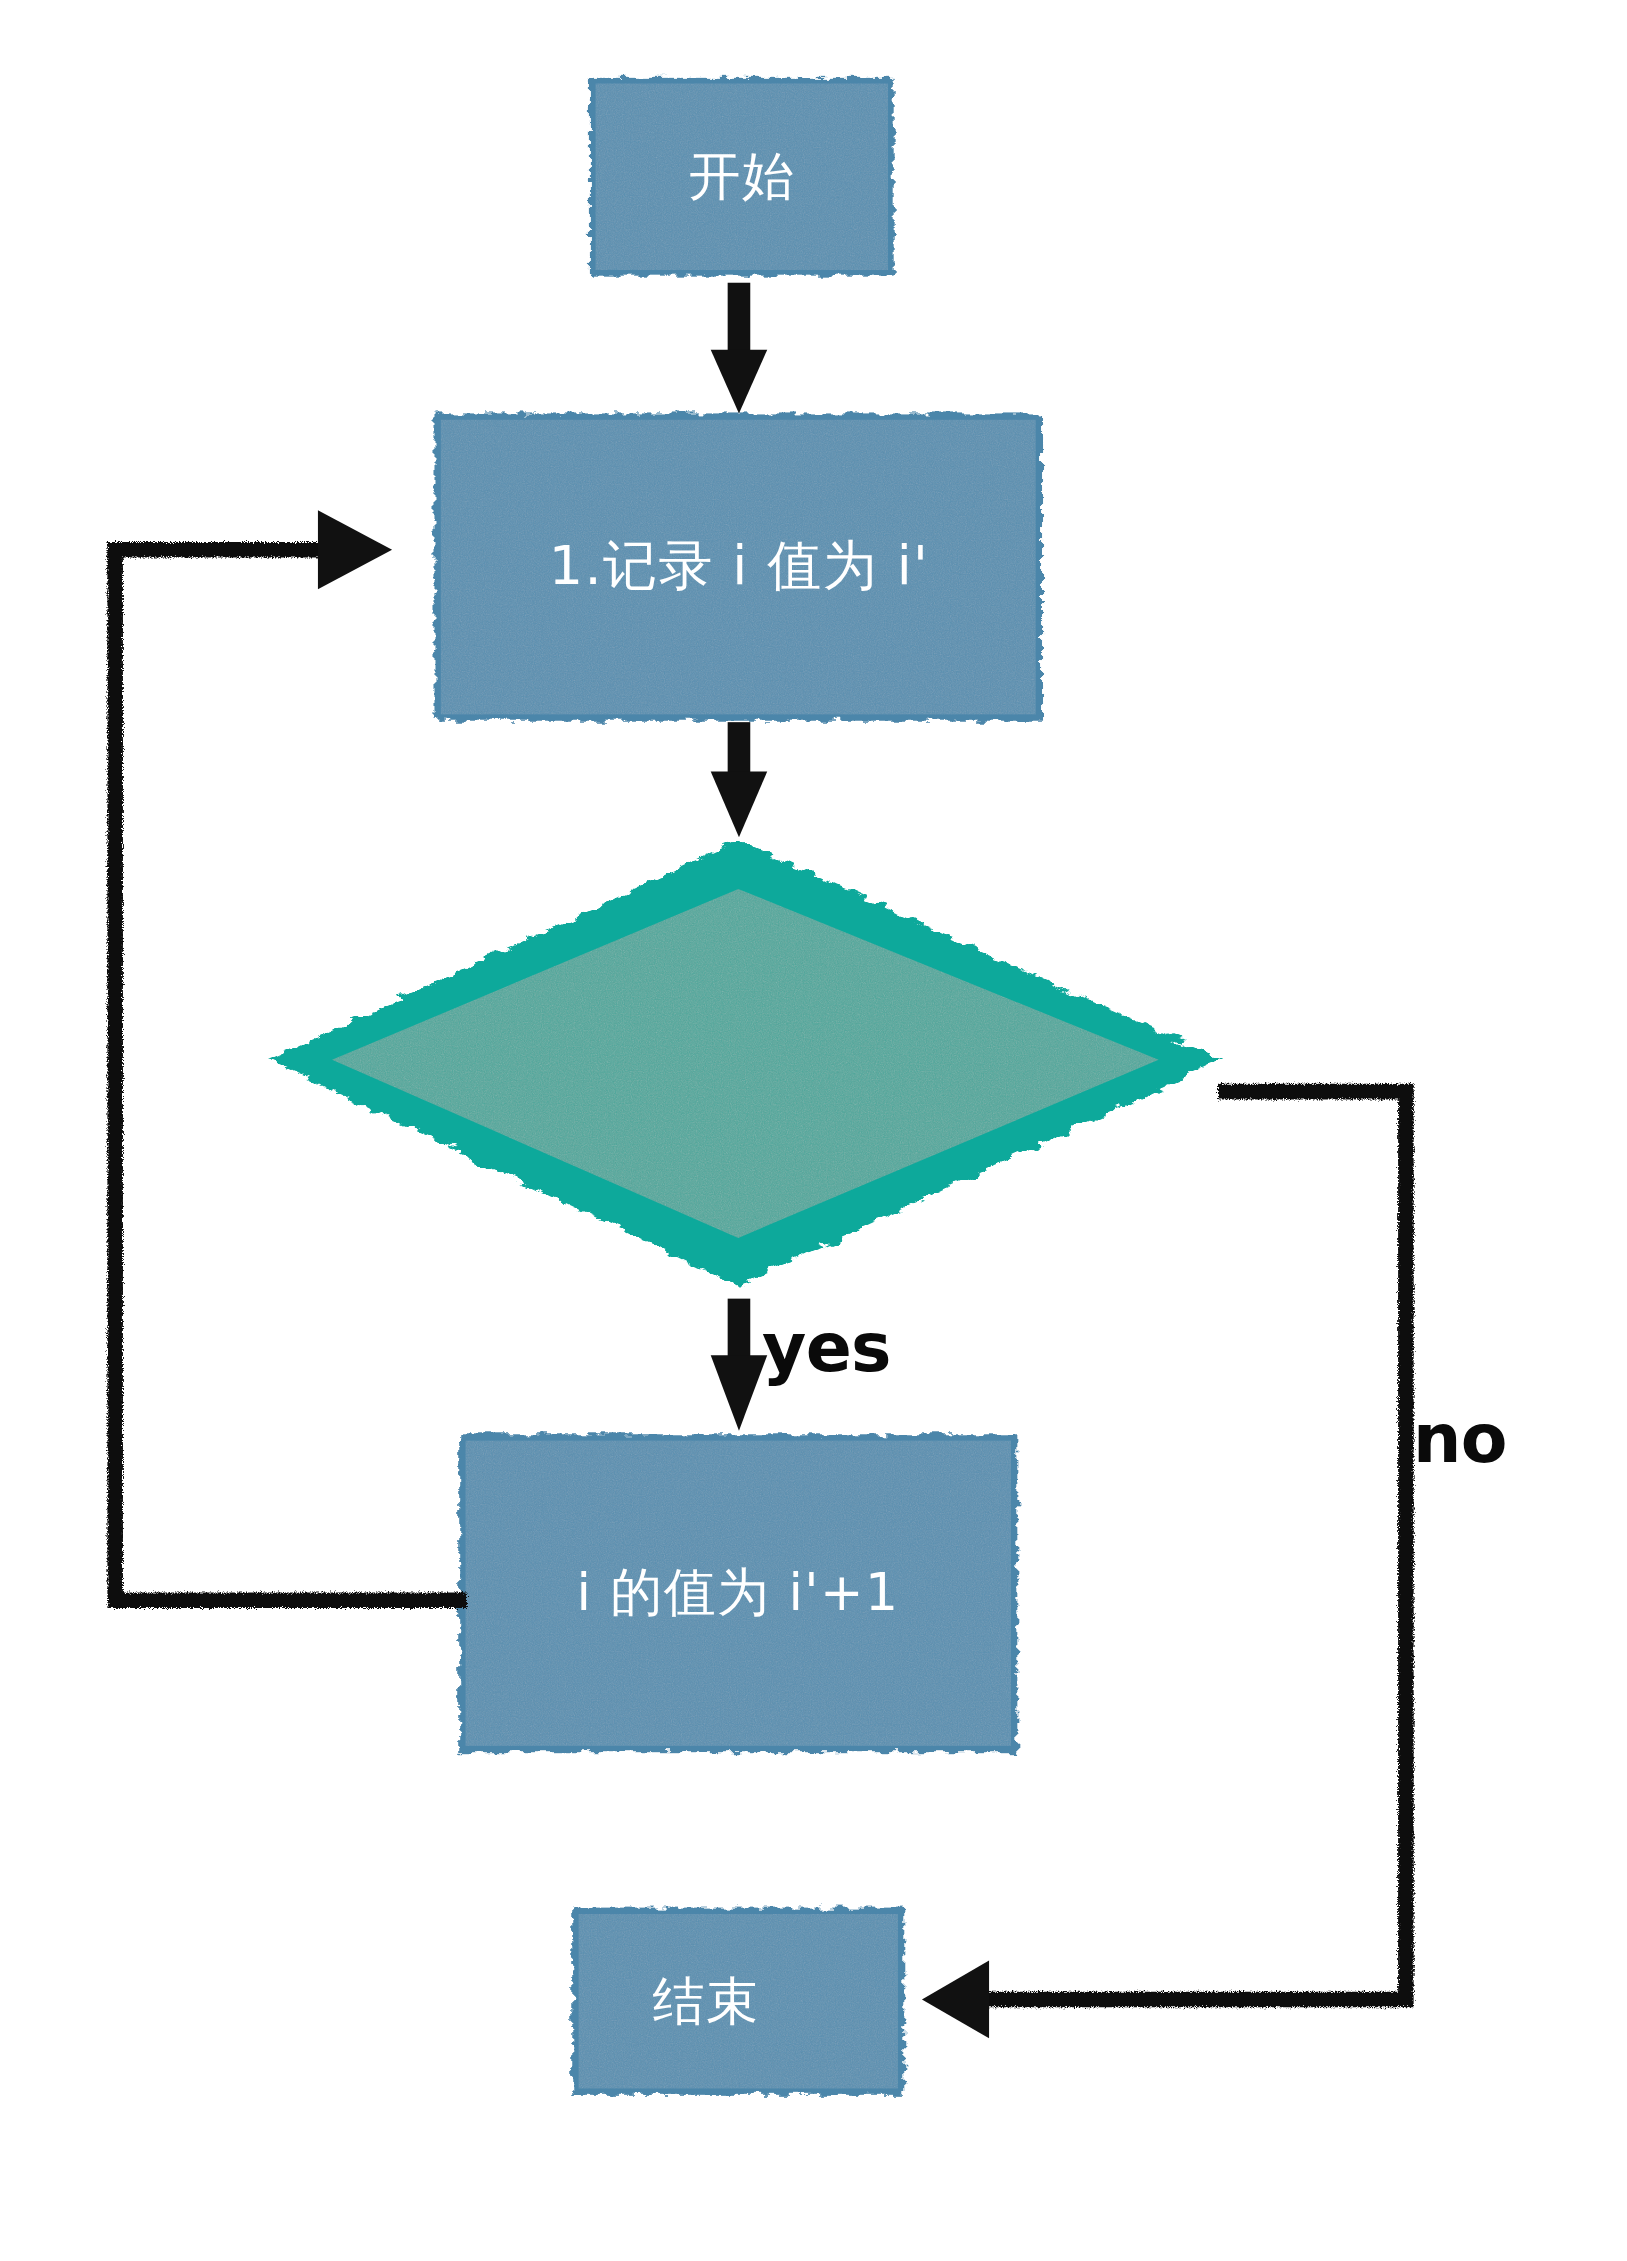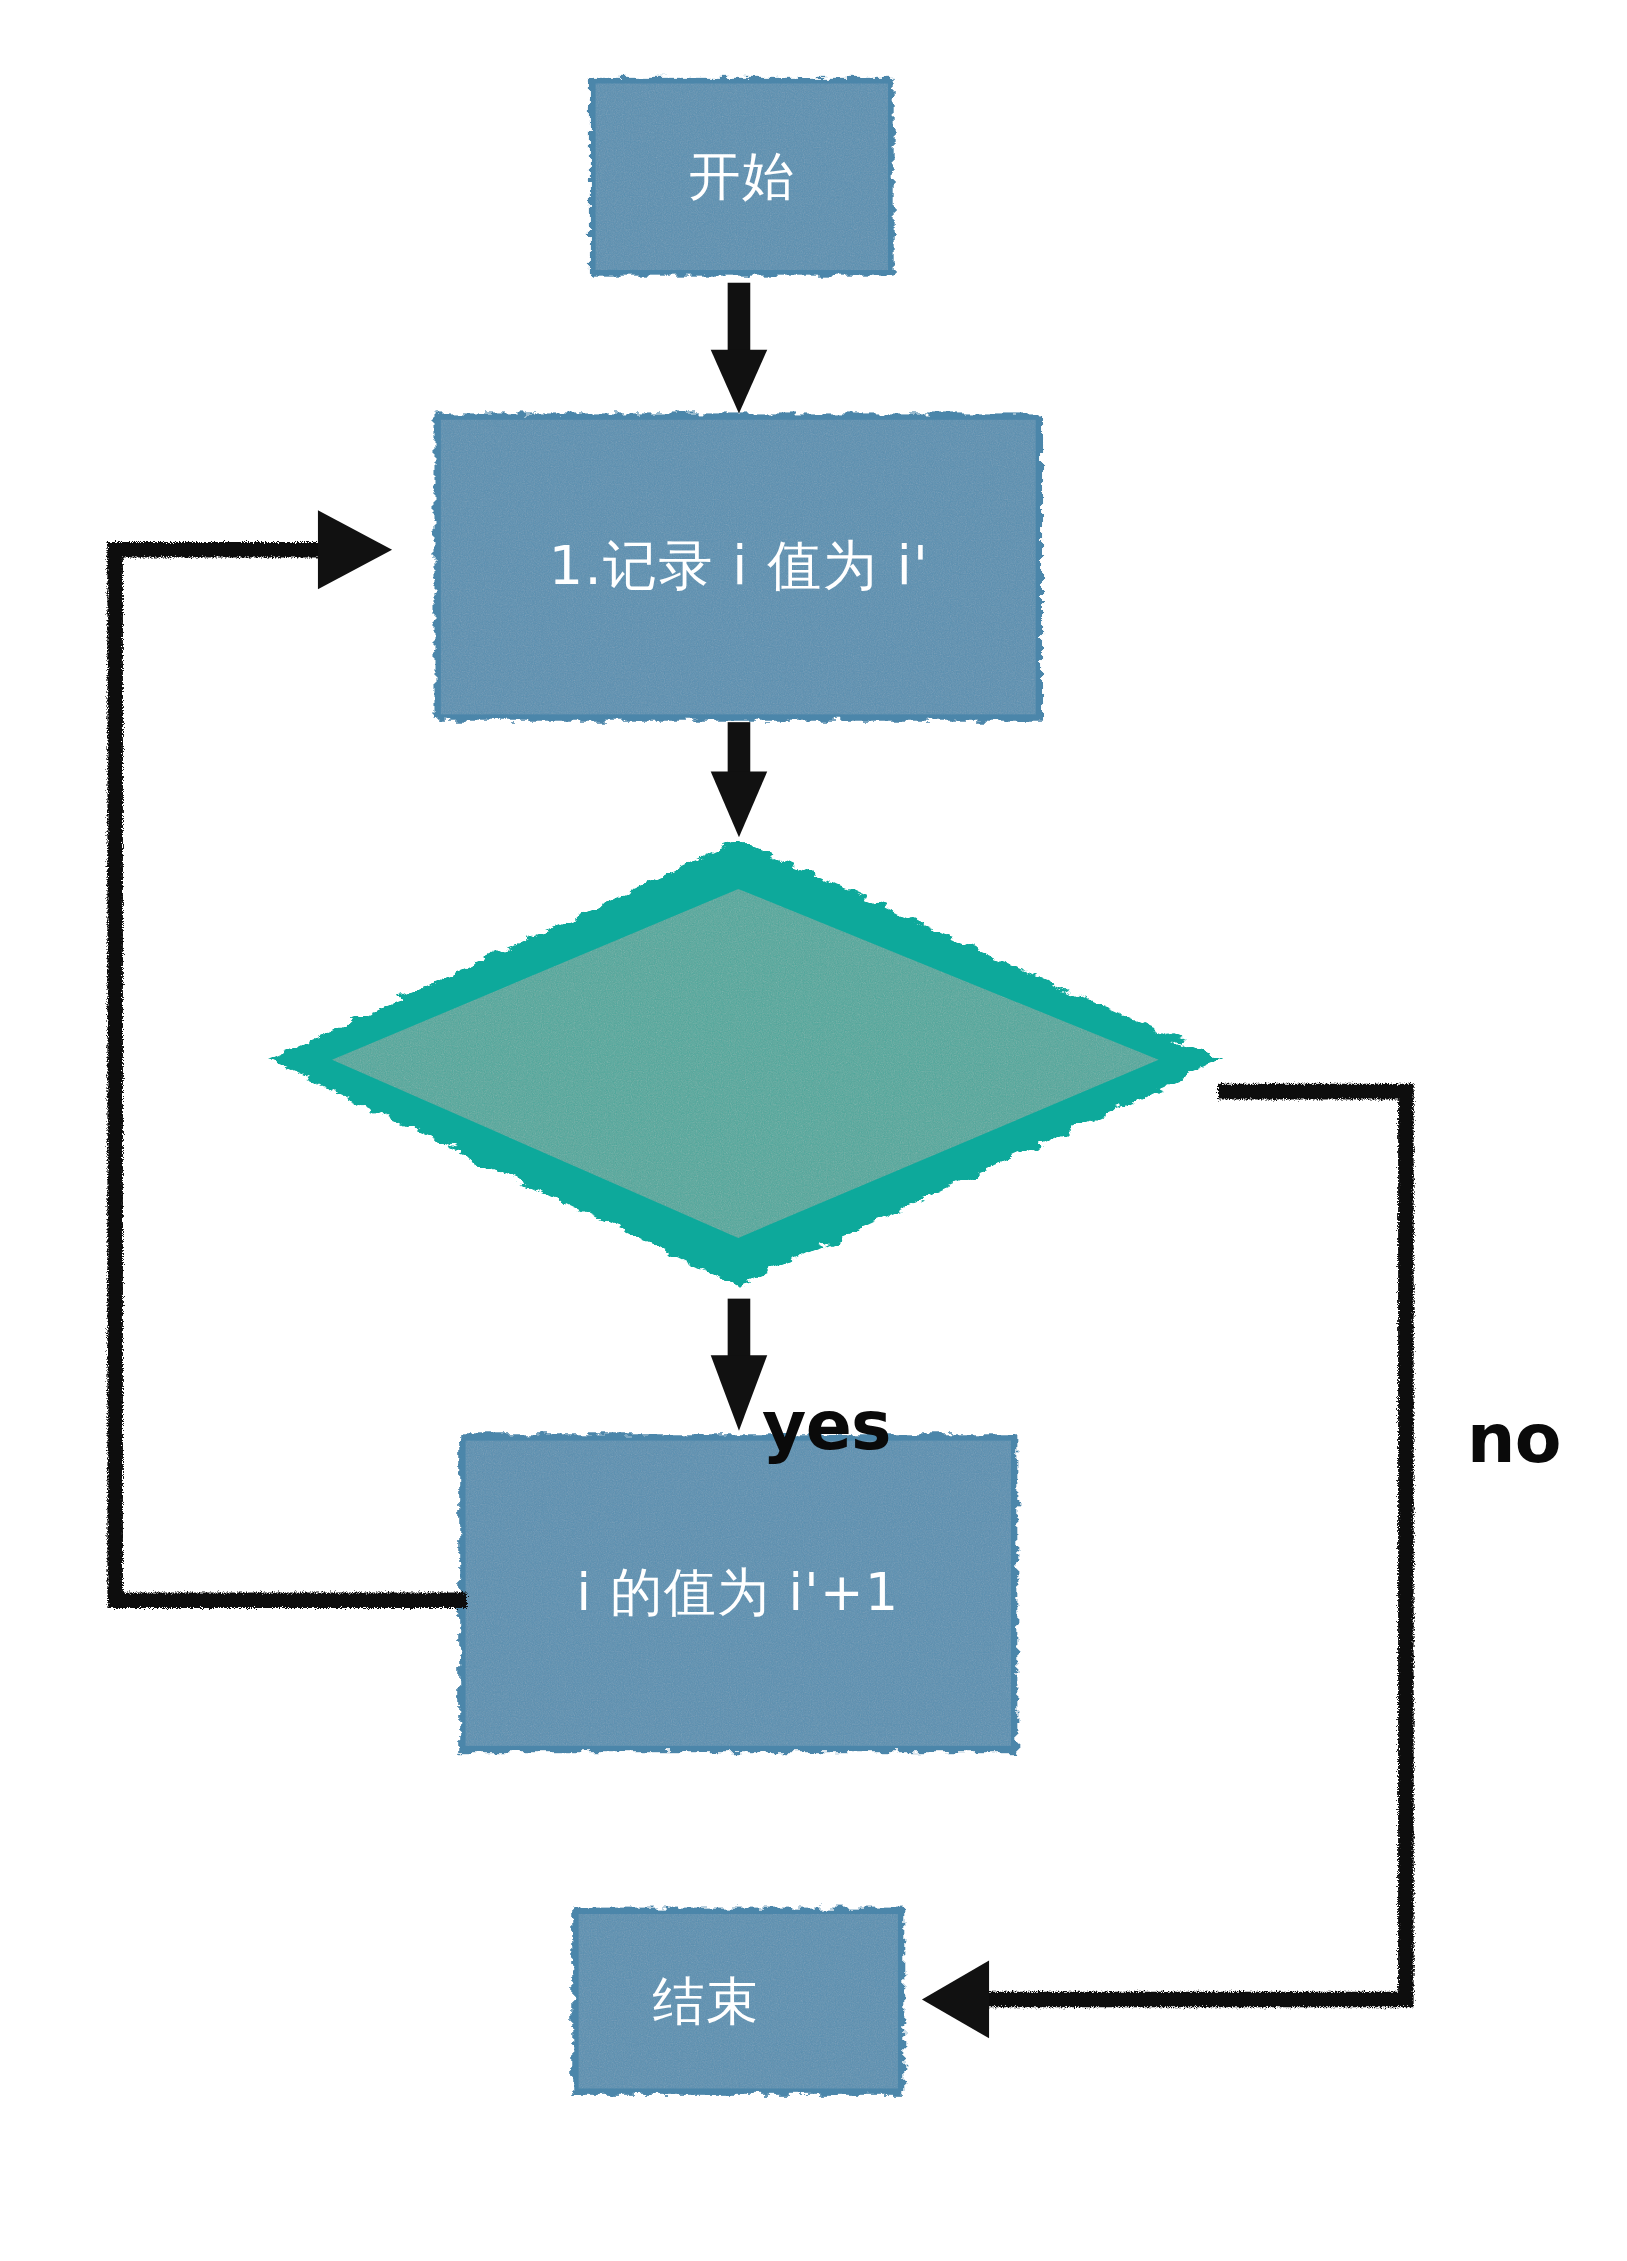--- a/index.html
+++ b/index.html
@@ -52,22 +52,22 @@
   .edge-label {
     position: absolute;
     color: #0a0a0a;
     font-family: "DejaVu Sans", sans-serif;
     font-weight: 700;
     font-size: 68px;
     letter-spacing: -0.7px;
     pointer-events: none;
     white-space: nowrap;
   }
-  #label-yes { left: 762px; top: 1386px; }
-  #label-no  { left: 1467px; top: 1399px; }
+  #label-yes { left: 762px; top: 1308px; }
+  #label-no  { left: 1413px; top: 1399px; }
 </style>
 </head>
 <body>
 
 <div id="canvas">
 
   <svg id="flow-svg" viewBox="0 0 2303 3200" xmlns="http://www.w3.org/2000/svg">
     <defs>
 
       <filter id="grain" x="-8%" y="-8%" width="116%" height="116%">

